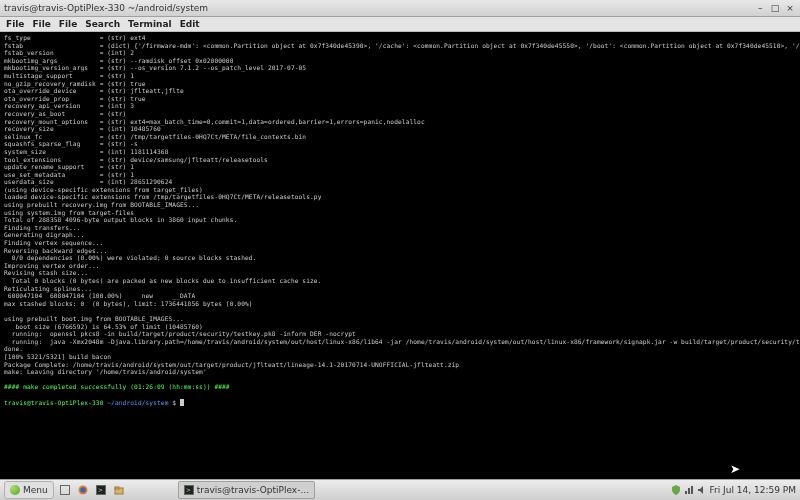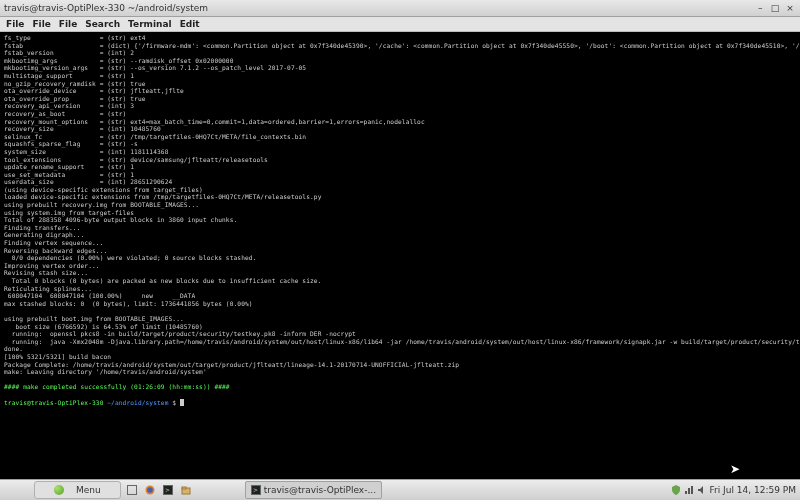--- a/index.html
+++ b/index.html
@@ -67,27 +67,26 @@
     font-size: 9px;
     color: #333;
     gap: 4px;
     padding: 0 4px;
     position: absolute;
     bottom: 0; left: 0; right: 0;
   }
   .taskbar .menu-btn {
     display: flex;
     align-items: center;
-    gap: 12px;
+    gap: 3px;
     background: #e0e0e0;
     border: 1px solid #b0b0b0;
     border-radius: 3px;
-    padding: 1px 19px;
+    padding: 1px 5px;
     height: 14px;
-    margin-left: 30px;
   }
   .taskbar .mint-logo {
     width: 10px; height: 10px;
     border-radius: 50%;
     background: radial-gradient(circle at 30% 30%, #a8e06a, #5a9e2e);
     display: inline-block;
   }
   .taskbar .ql { width: 14px; height: 14px; display:flex; align-items:center; justify-content:center; color:#555; }
   .taskbar .task {
     display: flex;

